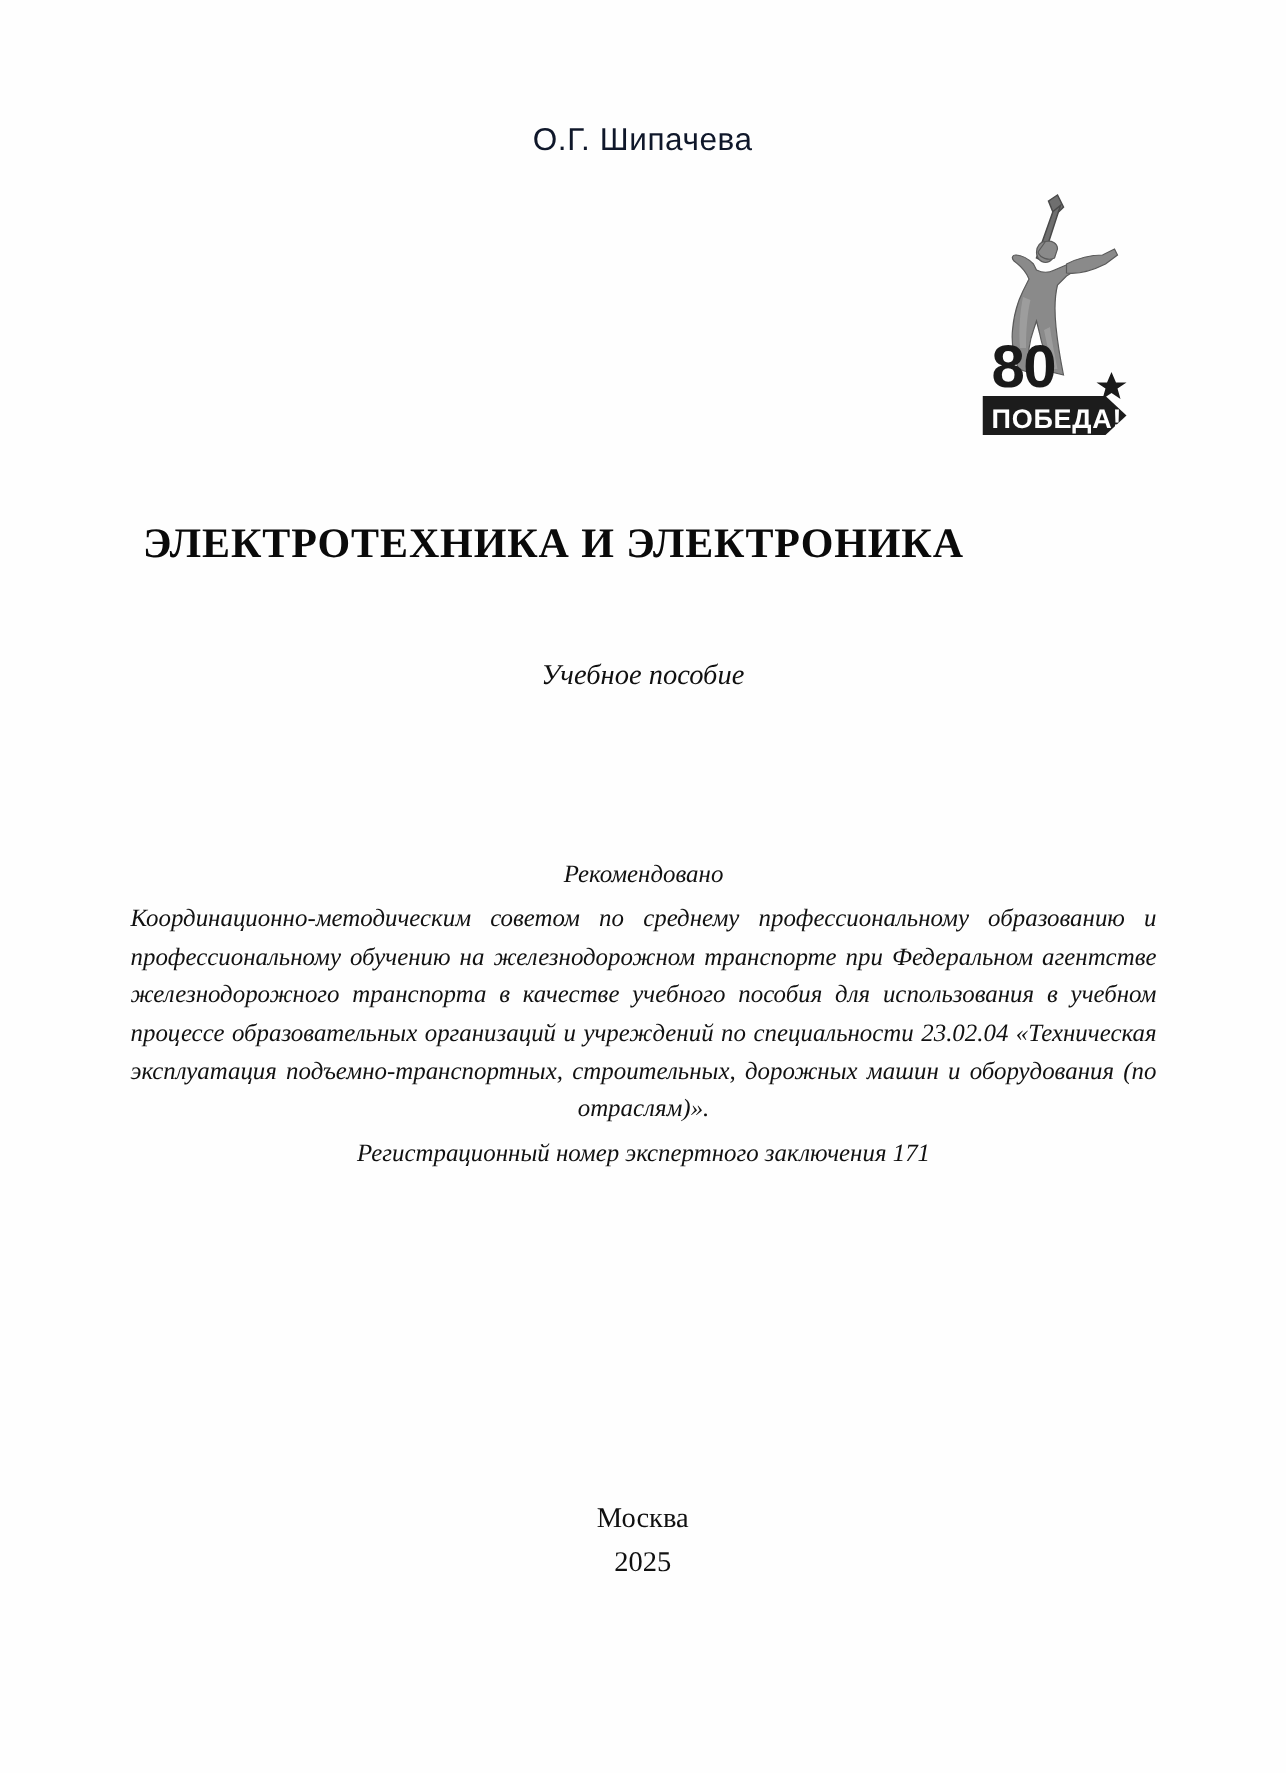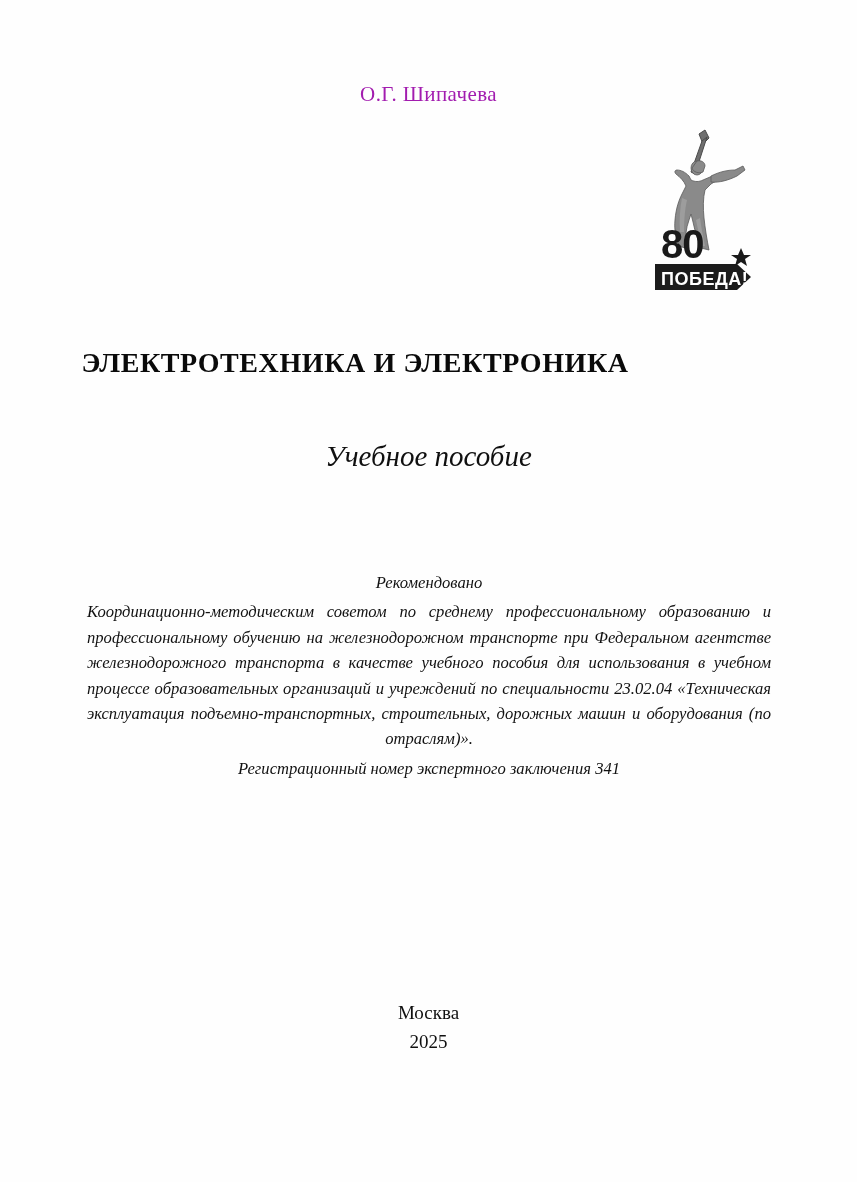--- a/index.html
+++ b/index.html
@@ -24,60 +24,60 @@
     background: #fefefe;
   }
 
   
   .author {
     position: absolute;
     top: 82px;
     left: 0;
     width: 857px;
     text-align: center;
-    font-family: Liberation Serif, serif;
+    font-family: Liberation Sans, sans-serif;
     font-size: 21px;
     letter-spacing: 0.4px;
-    color: #a21caf;
+    color: #0f172a;
   }
 
   
   .emblem {
     position: absolute;
     top: 128px;
     left: 655px;
     width: 100px;
     height: 180px;
   }
   .emblem svg { display: block; }
 
   
   .main-title {
     position: absolute;
     top: 347px;
-    left: 4px;
+    left: 18px;
     width: 702px;
     text-align: center;
     font-family: "Liberation Serif", serif;
     font-weight: bold;
     font-size: 28px;
     letter-spacing: 0.6px;
     color: #0a0a0a;
   }
 
   
   .subtitle {
     position: absolute;
     top: 440px;
     left: 0;
     width: 857px;
     text-align: center;
     font-family: "Liberation Serif", serif;
     font-style: italic;
-    font-size: 29px;
+    font-size: 19px;
     color: #101010;
   }
 
   
   .recommendation {
     position: absolute;
     top: 566px;
     left: 83px;
     width: 692px;
     font-family: "Liberation Serif", serif;
@@ -168,21 +168,21 @@
     </svg>
   </div>
 
   <div class="main-title">ЭЛЕКТРОТЕХНИКА И ЭЛЕКТРОНИКА</div>
 
   <div class="subtitle">Учебное пособие</div>
 
   <div class="recommendation">
     <p class="center-line">Рекомендовано</p>
     <p class="rec-body">Координационно-методическим советом по среднему профессиональному образованию и профессиональному обучению на железнодорожном транспорте при Федеральном агентстве железнодорожного транспорта в качестве учебного пособия для использования в учебном процессе образовательных организаций и учреждений по специальности 23.02.04 «Техническая эксплуатация подъемно-транспортных, строительных, дорожных машин и оборудования (по отраслям)».</p>
-    <p class="rec-tail">Регистрационный номер экспертного заключения 341</p>
+    <p class="rec-tail">Регистрационный номер экспертного заключения 171</p>
   </div>
 
   <div class="imprint">
     <span>Москва</span>
     <span class="year">2025</span>
   </div>
 
 </div>
 
 </body></html>

